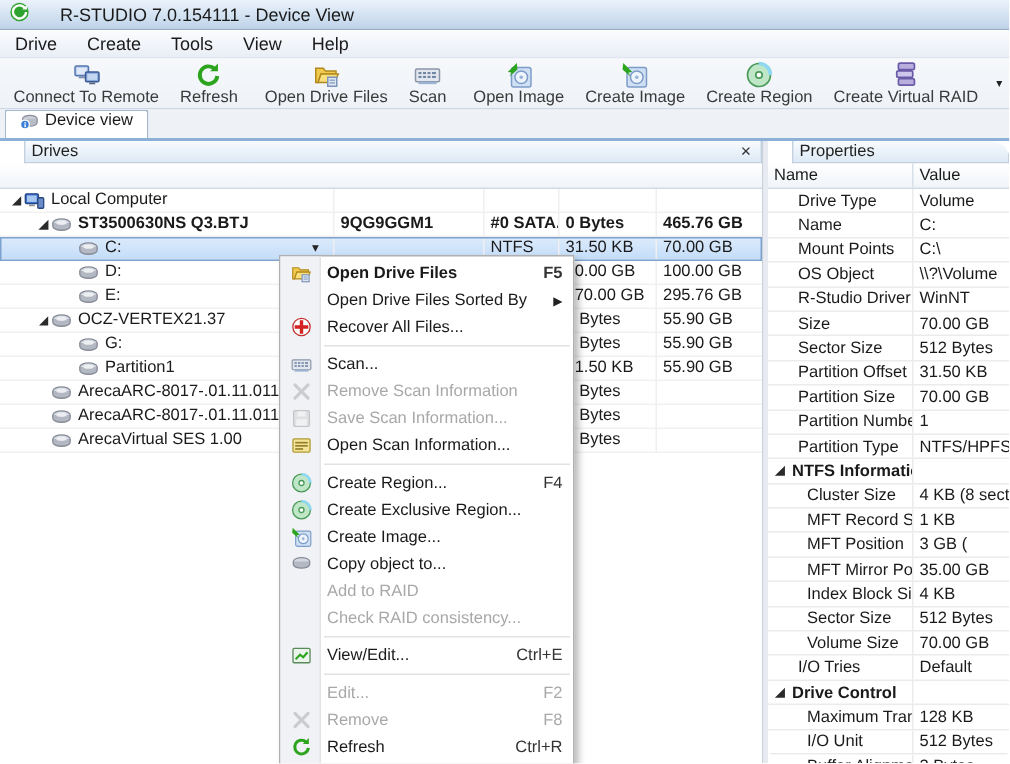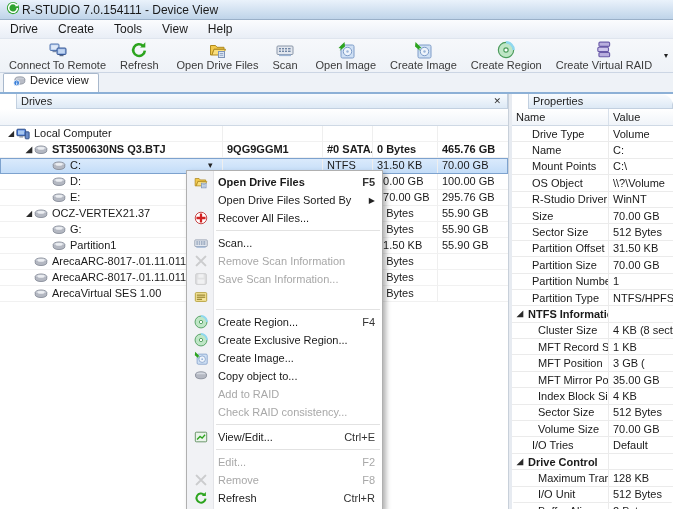--- a/index.html
+++ b/index.html
@@ -1,21 +1,21 @@
 <!DOCTYPE html>
 <html><head>
 <meta charset="utf-8">
 <style>
   html,body{margin:0;padding:0;background:#fff;}
   *{box-sizing:border-box;}
   .window{position:relative;width:673px;height:509px;overflow:hidden;background:#fff;
           font-family:"Liberation Sans",sans-serif;font-size:11px;color:#1a1a1a;
           display:flex;flex-direction:column;}
   
-  .titlebar{height:20px;flex:0 0 20px;display:flex;align-items:center;gap:2px;padding:0 6px;
+  .titlebar{height:20px;flex:0 0 20px;display:flex;align-items:center;gap:20px;padding:0 6px;
             background:linear-gradient(#eaf2fb,#bfd4e9);border-bottom:1px solid #9ab0c8;font-size:12px;}
   .titlebar svg{width:14px;height:14px;}
   
   .menubar{height:19px;flex:0 0 19px;display:flex;align-items:center;
            background:linear-gradient(#fbfcfe,#e9eef6);border-bottom:1px solid #dfe5ee;}
   .mb-item{padding:2px 10px;font-size:12px;}
   
   .toolbar{height:34px;flex:0 0 34px;display:flex;align-items:stretch;padding:1px 2px;
            background:linear-gradient(#f6f8fb,#eef2f7);border-bottom:1px solid #ccd6e4;}
   .tb-btn{display:flex;flex-direction:column;align-items:center;justify-content:center;
@@ -712,20 +712,21 @@
         <span class="mic">
           <span style="display: inline-flex; align-items: center;">
             <svg viewBox="0 0 16 16" style="width: 14px; height: 14px;">
               <rect x="1.5" y="3" width="13" height="10" rx="1" fill="#f4e49a" stroke="#b09a30"></rect>
               <rect x="3.2" y="5.2" width="9.6" height="1.3" fill="#94802a"></rect>
               <rect x="3.2" y="7.6" width="9.6" height="1.3" fill="#94802a"></rect>
               <rect x="3.2" y="10" width="6" height="1.3" fill="#94802a"></rect>
             </svg>
           </span>
         </span>
+        <span class="lbl">Open Scan Information...</span>
       </div>
       <div class="msep"></div>
       <div class="mi">
         <span class="mic">
           <span style="display: inline-flex; align-items: center;">
             <svg viewBox="0 0 16 16" style="width: 14px; height: 14px;">
               <circle cx="8" cy="8" r="6.8" fill="#bfe6c6" stroke="#4a9a5a"></circle>
               <path d="M8 1.2a6.8 6.8 0 0 1 6.8 6.8" fill="none" stroke="#8fd8f0" stroke-width="2.2"></path>
               <circle cx="8" cy="8" r="1.9" fill="#fff" stroke="#4a9a5a"></circle>
             </svg>

